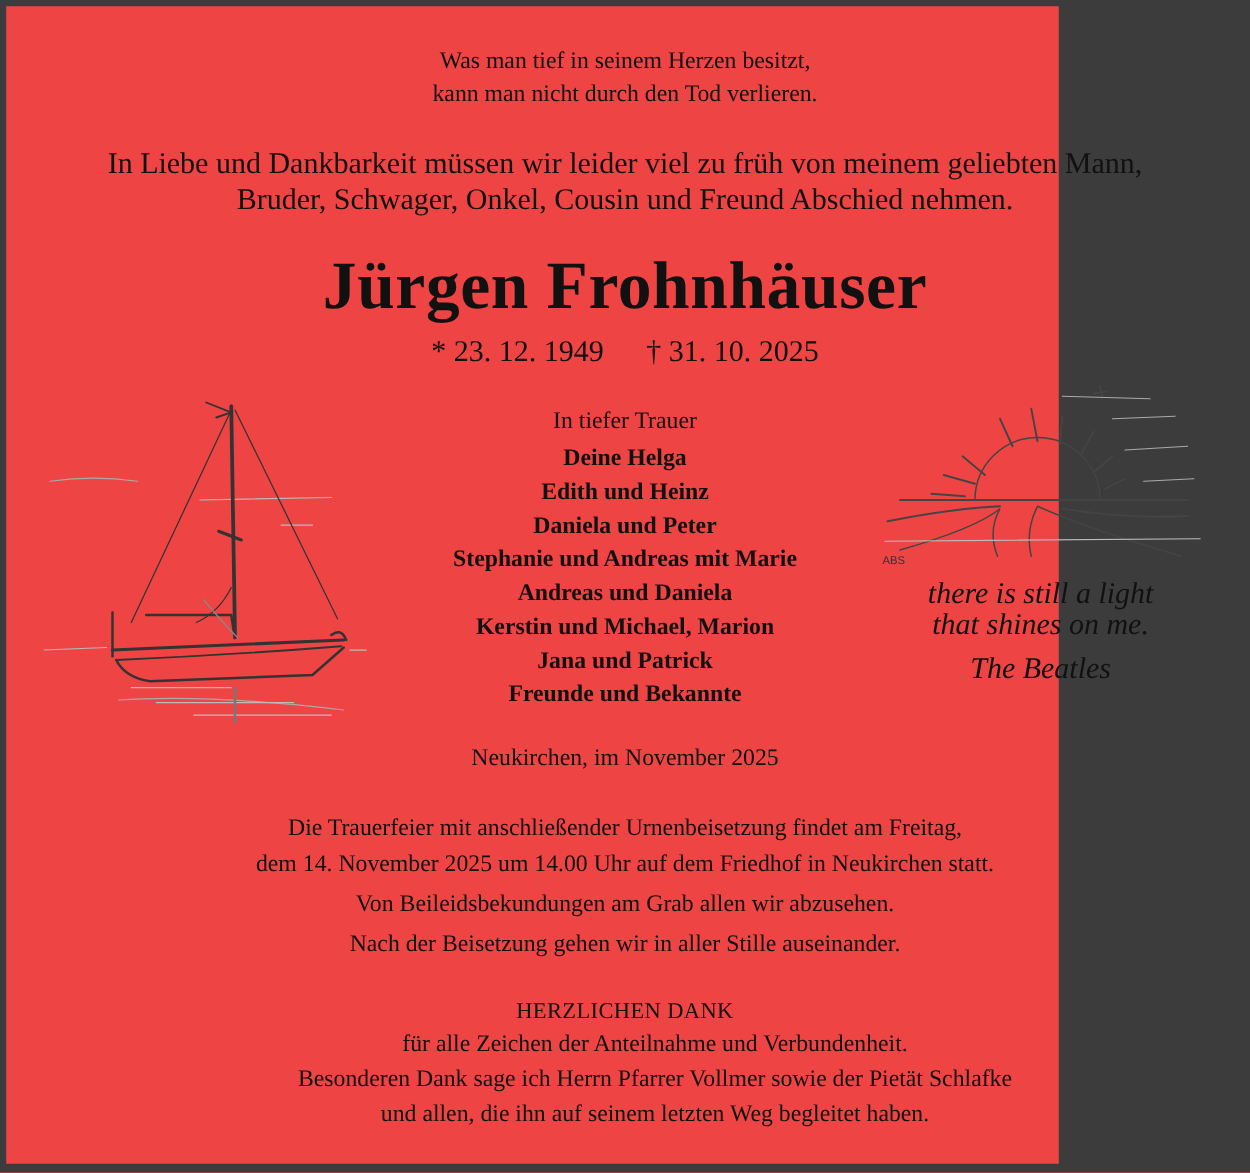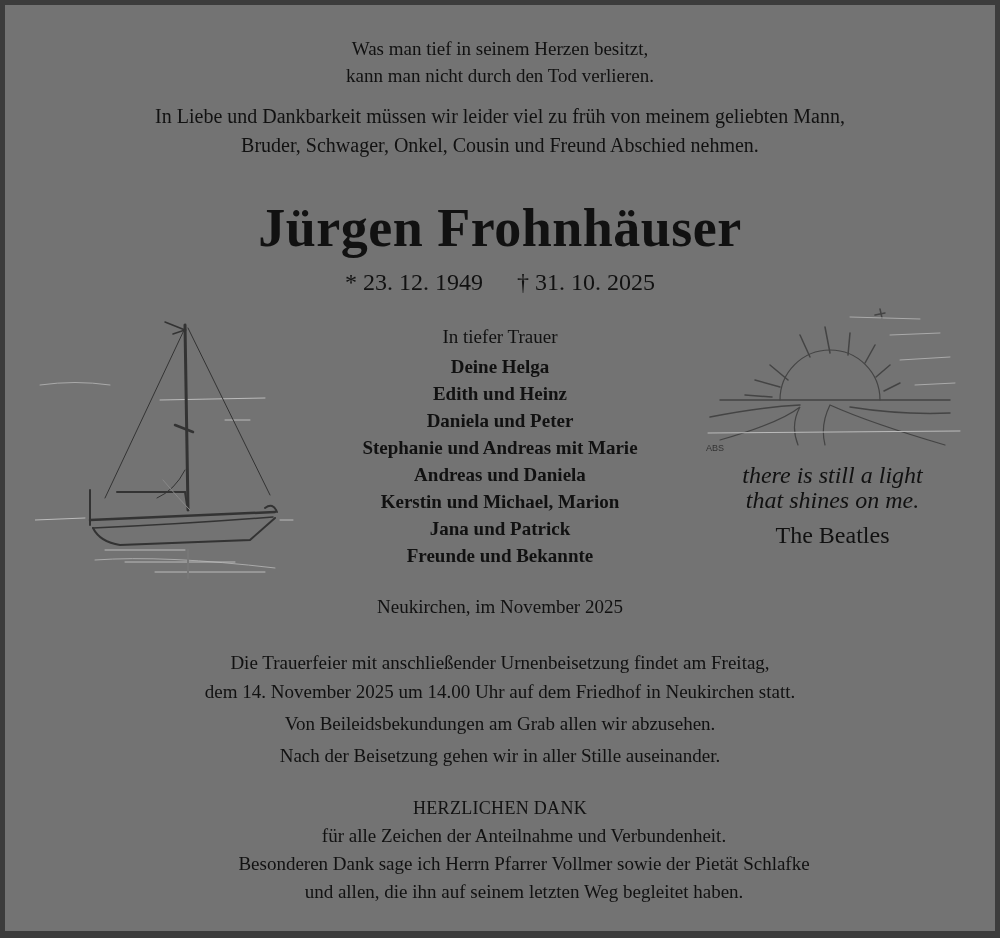--- a/index.html
+++ b/index.html
@@ -1,41 +1,41 @@
 <!DOCTYPE html>
 <html><head>
 <meta charset="utf-8">
 <style>
   html, body { margin: 0; padding: 0; }
   body {
     width: 1000px; height: 938px; background: #3c3c3c; position: relative; overflow: hidden;
     font-family: "Liberation Serif", "DejaVu Serif", serif; color: #111;
   }
   .page {
-    position: absolute; left: 5px; top: 5px; width: 990px; height: 926px; background: #737373;
+    position: absolute; left: 5px; top: 5px; width: 842px; height: 926px; background: #ef4444;
   }
   .abs { position: absolute; left: 0; width: 990px; text-align: center; }
   .quote { top: 30px; font-size: 19px; line-height: 27px; }
-  .intro { top: 97px; font-size: 20px; line-height: 29px; text-align: center; }
+  .intro { top: 112px; font-size: 24px; line-height: 29px; text-align: center; }
   .name { top: 188px; font-size: 54px; font-weight: bold; letter-spacing: 0.5px; line-height: 70px; }
   .dates { top: 262px; font-size: 24px; line-height: 30px; }
   .dates span { display: inline-block; margin: 0 14px; }
   .mourn-label { top: 318px; font-size: 19px; line-height: 28px; }
   .family { top: 348px; font-size: 19px; font-weight: bold; line-height: 27px; }
   .family div { height: 27px; }
   .place { top: 588px; font-size: 19px; line-height: 28px; }
   .service { top: 643px; font-size: 19px; line-height: 29px; }
   .service .gap { margin-top: 3px; }
   .thanks-title { top: 789px; font-size: 18px; letter-spacing: 0.3px; line-height: 28px; }
   .thanks { top: 817px; font-size: 19px; line-height: 28px; margin-left: 24px; }
   .boat { position: absolute; left: 30px; top: 305px; width: 260px; height: 270px; }
   .sun { position: absolute; left: 695px; top: 300px; width: 265px; height: 150px; }
   .lyric { position: absolute; left: 695px; width: 265px; text-align: center; font-size: 24px; }
   .lyric.l1 { top: 458px; font-style: italic; line-height: 25px; }
-  .lyric.l2 { top: 517px; line-height: 26px; }
+  .lyric.l2 { top: 517px; font-style: italic; line-height: 26px; }
 </style>
 </head>
 <body>
 
 <div class="page">
 
   <div class="abs quote">
     <div>Was man tief in seinem Herzen besitzt,</div>
     <div>kann man nicht durch den Tod verlieren.</div>
   </div>

